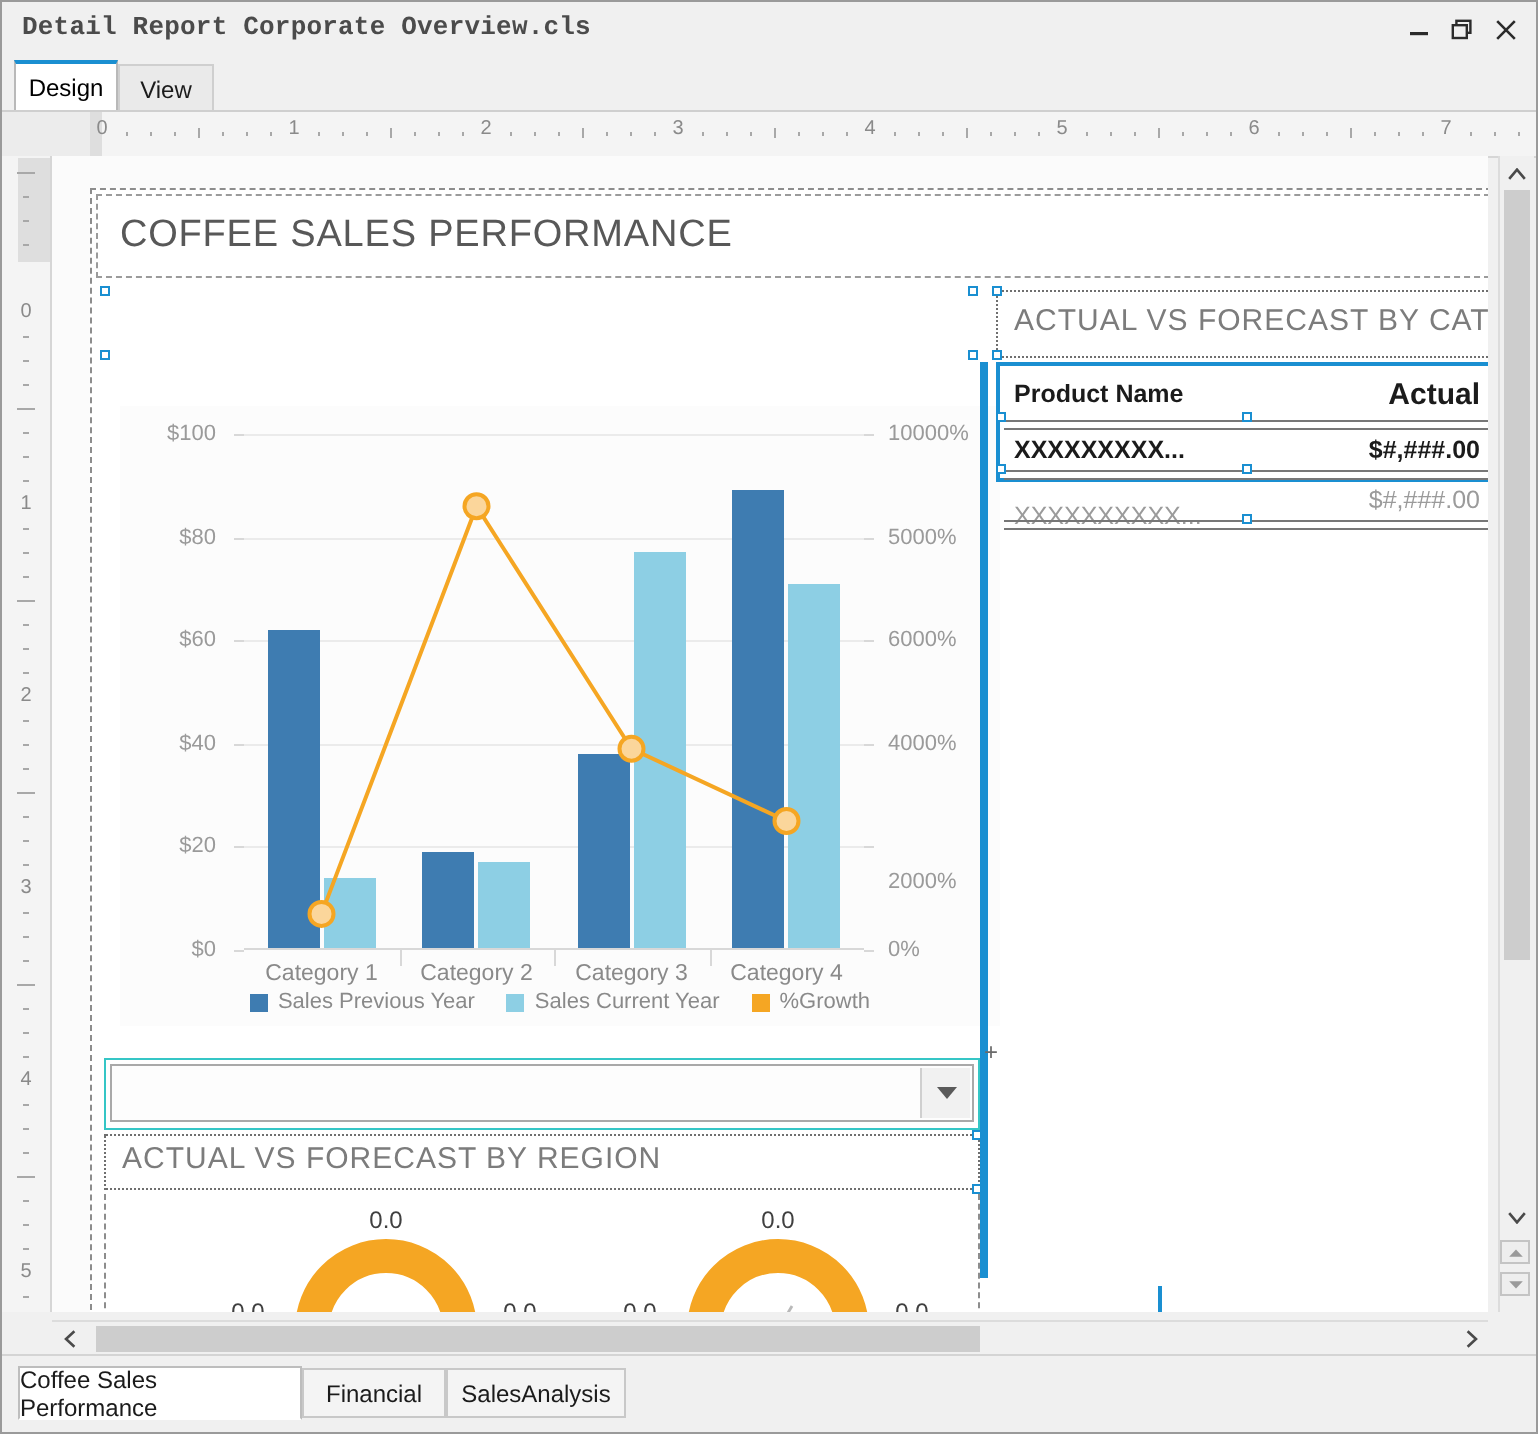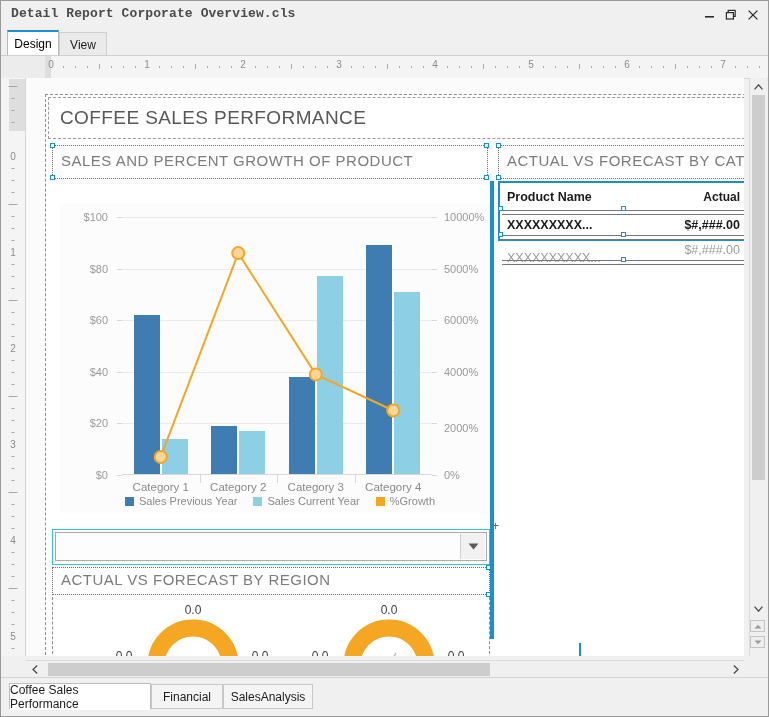--- a/index.html
+++ b/index.html
@@ -255,23 +255,20 @@
       </div>
   </div>
 
   <div class="canvas-wrap">
     <div class="page">
 
       <div class="rep-title">COFFEE SALES PERFORMANCE</div>
 
       <div class="band dashed" style="left:2px;top:2px;width:702px;height:42px;border-color:#9b9b9b;"></div>
 
-      <div class="band dotted" style="left:6px;top:50px;width:436px;height:34px;">
-        <div class="sect-label" style="left:8px;top:6px;">SALES AND PERCENT GROWTH OF PRODUCT</div>
-      </div>
       <div class="hdl" style="left:4px;top:48px;"></div>
       <div class="hdl" style="left:438px;top:48px;"></div>
       <div class="hdl" style="left:4px;top:80px;"></div>
       <div class="hdl" style="left:438px;top:80px;"></div>
 
       <div class="chart">
         <div class="plot">
           <div id="chart-grid">
               <div class="gridline" style="top: 206.4px;"></div>
               <div class="gridline" style="top: 154.8px;"></div>
@@ -307,21 +304,21 @@
               <div class="ytick-l" style="top: 103.2px;">$60</div>
               <div class="tickmark-l" style="top: 103.2px;"></div>
               <div class="ytick-l" style="top: 51.6px;">$80</div>
               <div class="tickmark-l" style="top: 51.6px;"></div>
               <div class="ytick-l" style="top: 0px;">$100</div>
               <div class="tickmark-l" style="top: 0px;"></div>
             </div>
           <div id="chart-ylabels-r">
               <div class="ytick-r" style="top: 258px;">0%</div>
               <div class="tickmark-r" style="top: 258px;"></div>
-              <div class="ytick-r" style="top: 211px;">2000%</div>
+              <div class="ytick-r" style="top: 224px;">2000%</div>
               <div class="tickmark-r" style="top: 206.4px;"></div>
               <div class="ytick-r" style="top: 154.8px;">4000%</div>
               <div class="tickmark-r" style="top: 154.8px;"></div>
               <div class="ytick-r" style="top: 103.2px;">6000%</div>
               <div class="tickmark-r" style="top: 103.2px;"></div>
               <div class="ytick-r" style="top: 51.6px;">5000%</div>
               <div class="tickmark-r" style="top: 51.6px;"></div>
               <div class="ytick-r" style="top: 0px;">10000%</div>
               <div class="tickmark-r" style="top: 0px;"></div>
             </div>
@@ -354,21 +351,21 @@
       <div class="band dotted" style="left:452px;top:50px;width:252px;height:34px;">
         <div class="sect-label" style="left:8px;top:6px;">ACTUAL VS FORECAST BY CATE</div>
       </div>
       <div class="hdl" style="left:450px;top:48px;"></div>
       <div class="hdl" style="left:450px;top:80px;"></div>
 
       <div class="sel-box" style="left:452px;top:86px;width:252px;height:60px;"></div>
 
       <div class="tbl-row" style="left:456px;top:90px;width:244px;height:24px;">
         <div class="tc-left" style="font-size:12.5px;font-weight:bold;color:#1b1b1b;">Product Name</div>
-        <div class="tc-right" style="font-size:12px;font-weight:bold;color:#1b1b1b;">Actual</div>
+        <div class="tc-right" style="font-size:15px;font-weight:bold;color:#1b1b1b;">Actual</div>
       </div>
       <div class="dbl-rule" style="left:456px;top:115px;width:244px;"></div>
 
       <div class="tbl-row" style="left:456px;top:119px;width:244px;height:21px;">
         <div class="tc-left" style="font-size:12.5px;font-weight:bold;color:#1b1b1b;">XXXXXXXXX...</div>
         <div class="tc-right" style="font-size:12.5px;font-weight:bold;color:#1b1b1b;">$#,###.00</div>
       </div>
       <div class="dbl-rule" style="left:456px;top:140px;width:244px;"></div>
 
       <div class="tbl-row" style="left:456px;top:144px;width:244px;height:21px;">

